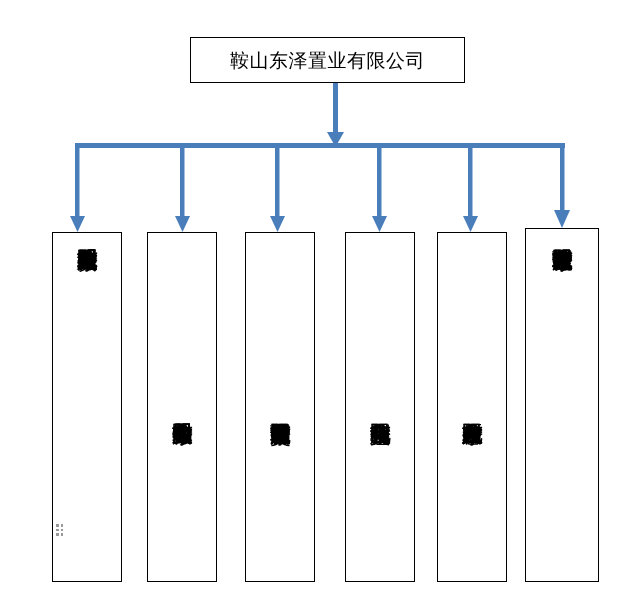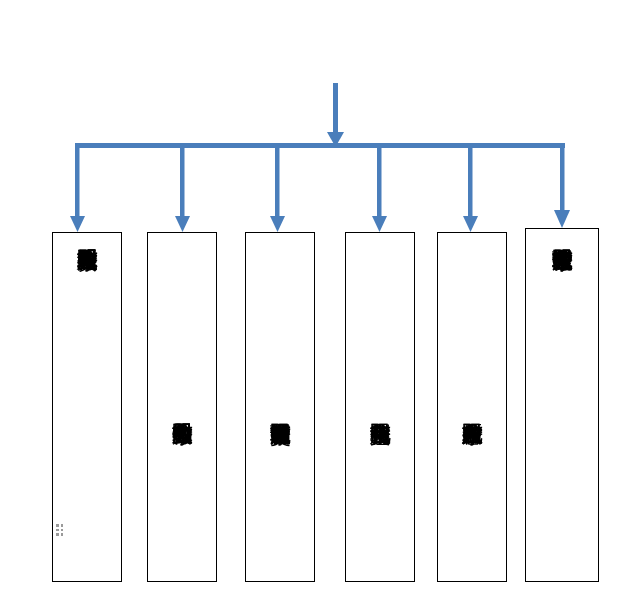--- a/index.html
+++ b/index.html
@@ -119,20 +119,23 @@
       <polygon points="372,216 387,216 379.5,232" fill="#4a7ebb"></polygon>
 
       <rect x="468" y="146" width="4.5" height="75" fill="#4a7ebb"></rect>
       <polygon points="463,216 478,216 470.5,232" fill="#4a7ebb"></polygon>
 
       <rect x="560" y="146" width="4.5" height="68" fill="#4a7ebb"></rect>
       <polygon points="554,210 570,210 562,228" fill="#4a7ebb"></polygon>
     </g>
   </svg>
 
+  <div class="root-node">
+    <span class="root-label">鞍山东泽置业有限公司</span>
+  </div>
 
   <div class="child-node" style="left:52px; top:232px; width:70px; height:350px;">
     <div class="child-inner">
       <span class="vtext">鞍山绘东建筑工程安装服务有限公司</span>
     </div>
   </div>
 
   <div class="child-node" style="left:147px; top:232px; width:70px; height:350px;">
     <div class="child-inner" style="align-items:center;">
       <span class="vtext">鞍山东居物业服务有限公司</span>

